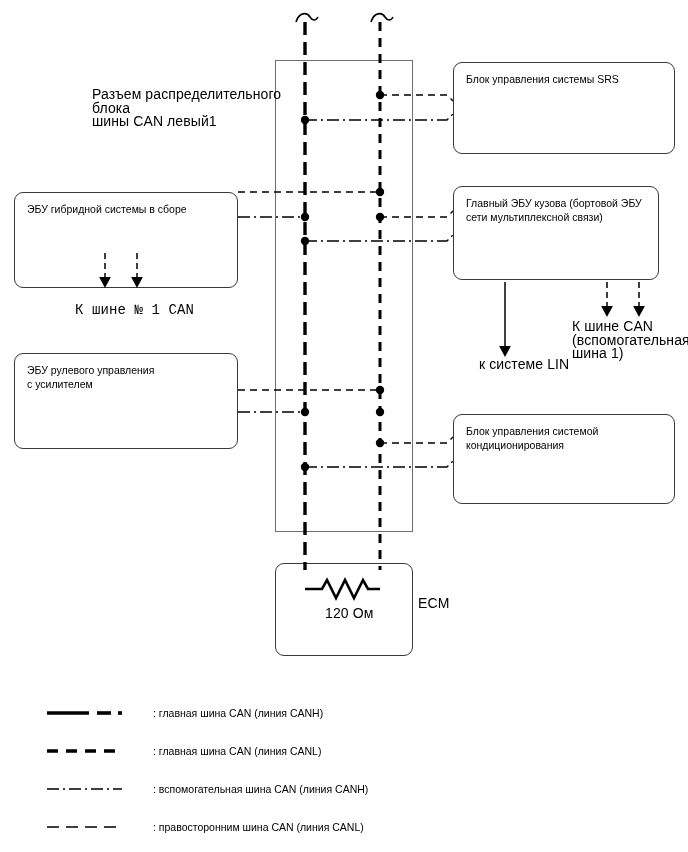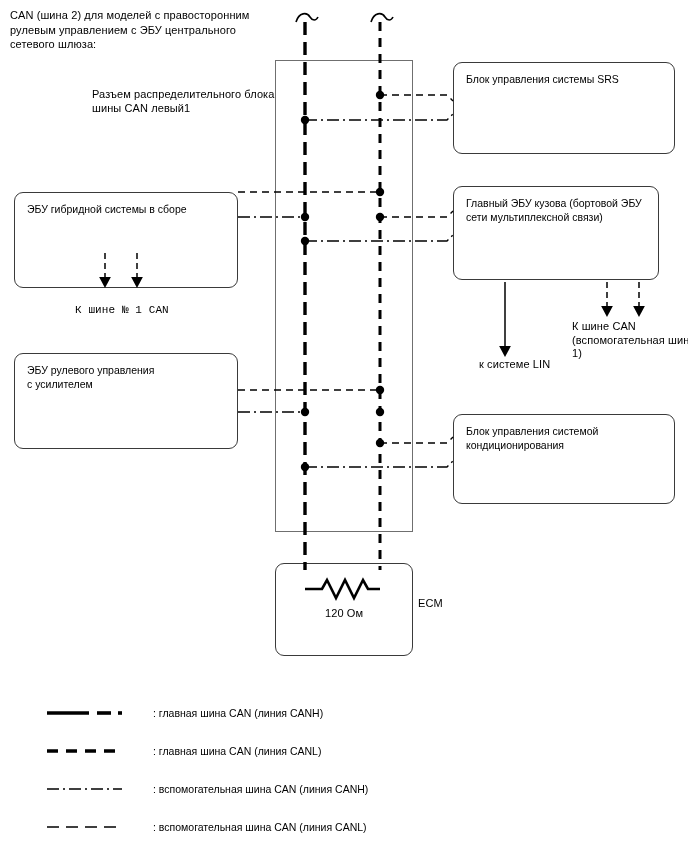--- a/index.html
+++ b/index.html
@@ -16,21 +16,21 @@
     position: relative;
     width: 688px;
     height: 852px;
     background: #ffffff;
     overflow: hidden;
   }
 
   
   .txt {
     position: absolute;
-    font-size: 11px;
+    font-size: 14px;
     line-height: 13.5px;
     color: #000;
     white-space: pre-line;
     letter-spacing: 0.1px;
   }
   .title {
     font-size: 11px;
     line-height: 14.5px;
   }
 
@@ -89,23 +89,20 @@
     top: 0;
     width: 95px;
     height: 16px;
   }
 </style>
 </head>
 <body>
 
 <div id="page">
 
-  <div class="txt title" style="left:10px; top:8px; width:290px;">CAN (шина 2) для моделей с правосторонним
-рулевым управлением с ЭБУ центрального
-сетевого шлюза:</div>
 
   <div class="jbox" style="left:275px; top:60px; width:138px; height:472px;"></div>
 
   <div class="txt" style="left:92px; top:88px; width:200px;">Разъем распределительного блока
 шины CAN левый1</div>
 
   <div class="ecu" style="left:14px; top:155px; width:224px; height:96px;margin-top:37px;">
     <div class="ecu-label">ЭБУ гибридной системы в сборе</div>
   </div>
 
@@ -259,16 +256,16 @@
     <svg class="legend-sample" viewBox="0 0 95 16">
       <line x1="2" y1="8" x2="77" y2="8" stroke="#000" stroke-width="1.4" stroke-dasharray="12,4,2,4"></line>
     </svg>
     <span class="legend-text">: вспомогательная шина CAN (линия CANH)</span>
   </div>
 
   <div class="legend-row" style="top:819px;">
     <svg class="legend-sample" viewBox="0 0 95 16">
       <line x1="2" y1="8" x2="77" y2="8" stroke="#000" stroke-width="1.4" stroke-dasharray="12,7"></line>
     </svg>
-    <span class="legend-text">: вспомогательная шина CAN (линия CANL)</span>
+    <span class="legend-text">: правосторонним шина CAN (линия CANL)</span>
   </div>
 
 </div>
 
 </body></html>

